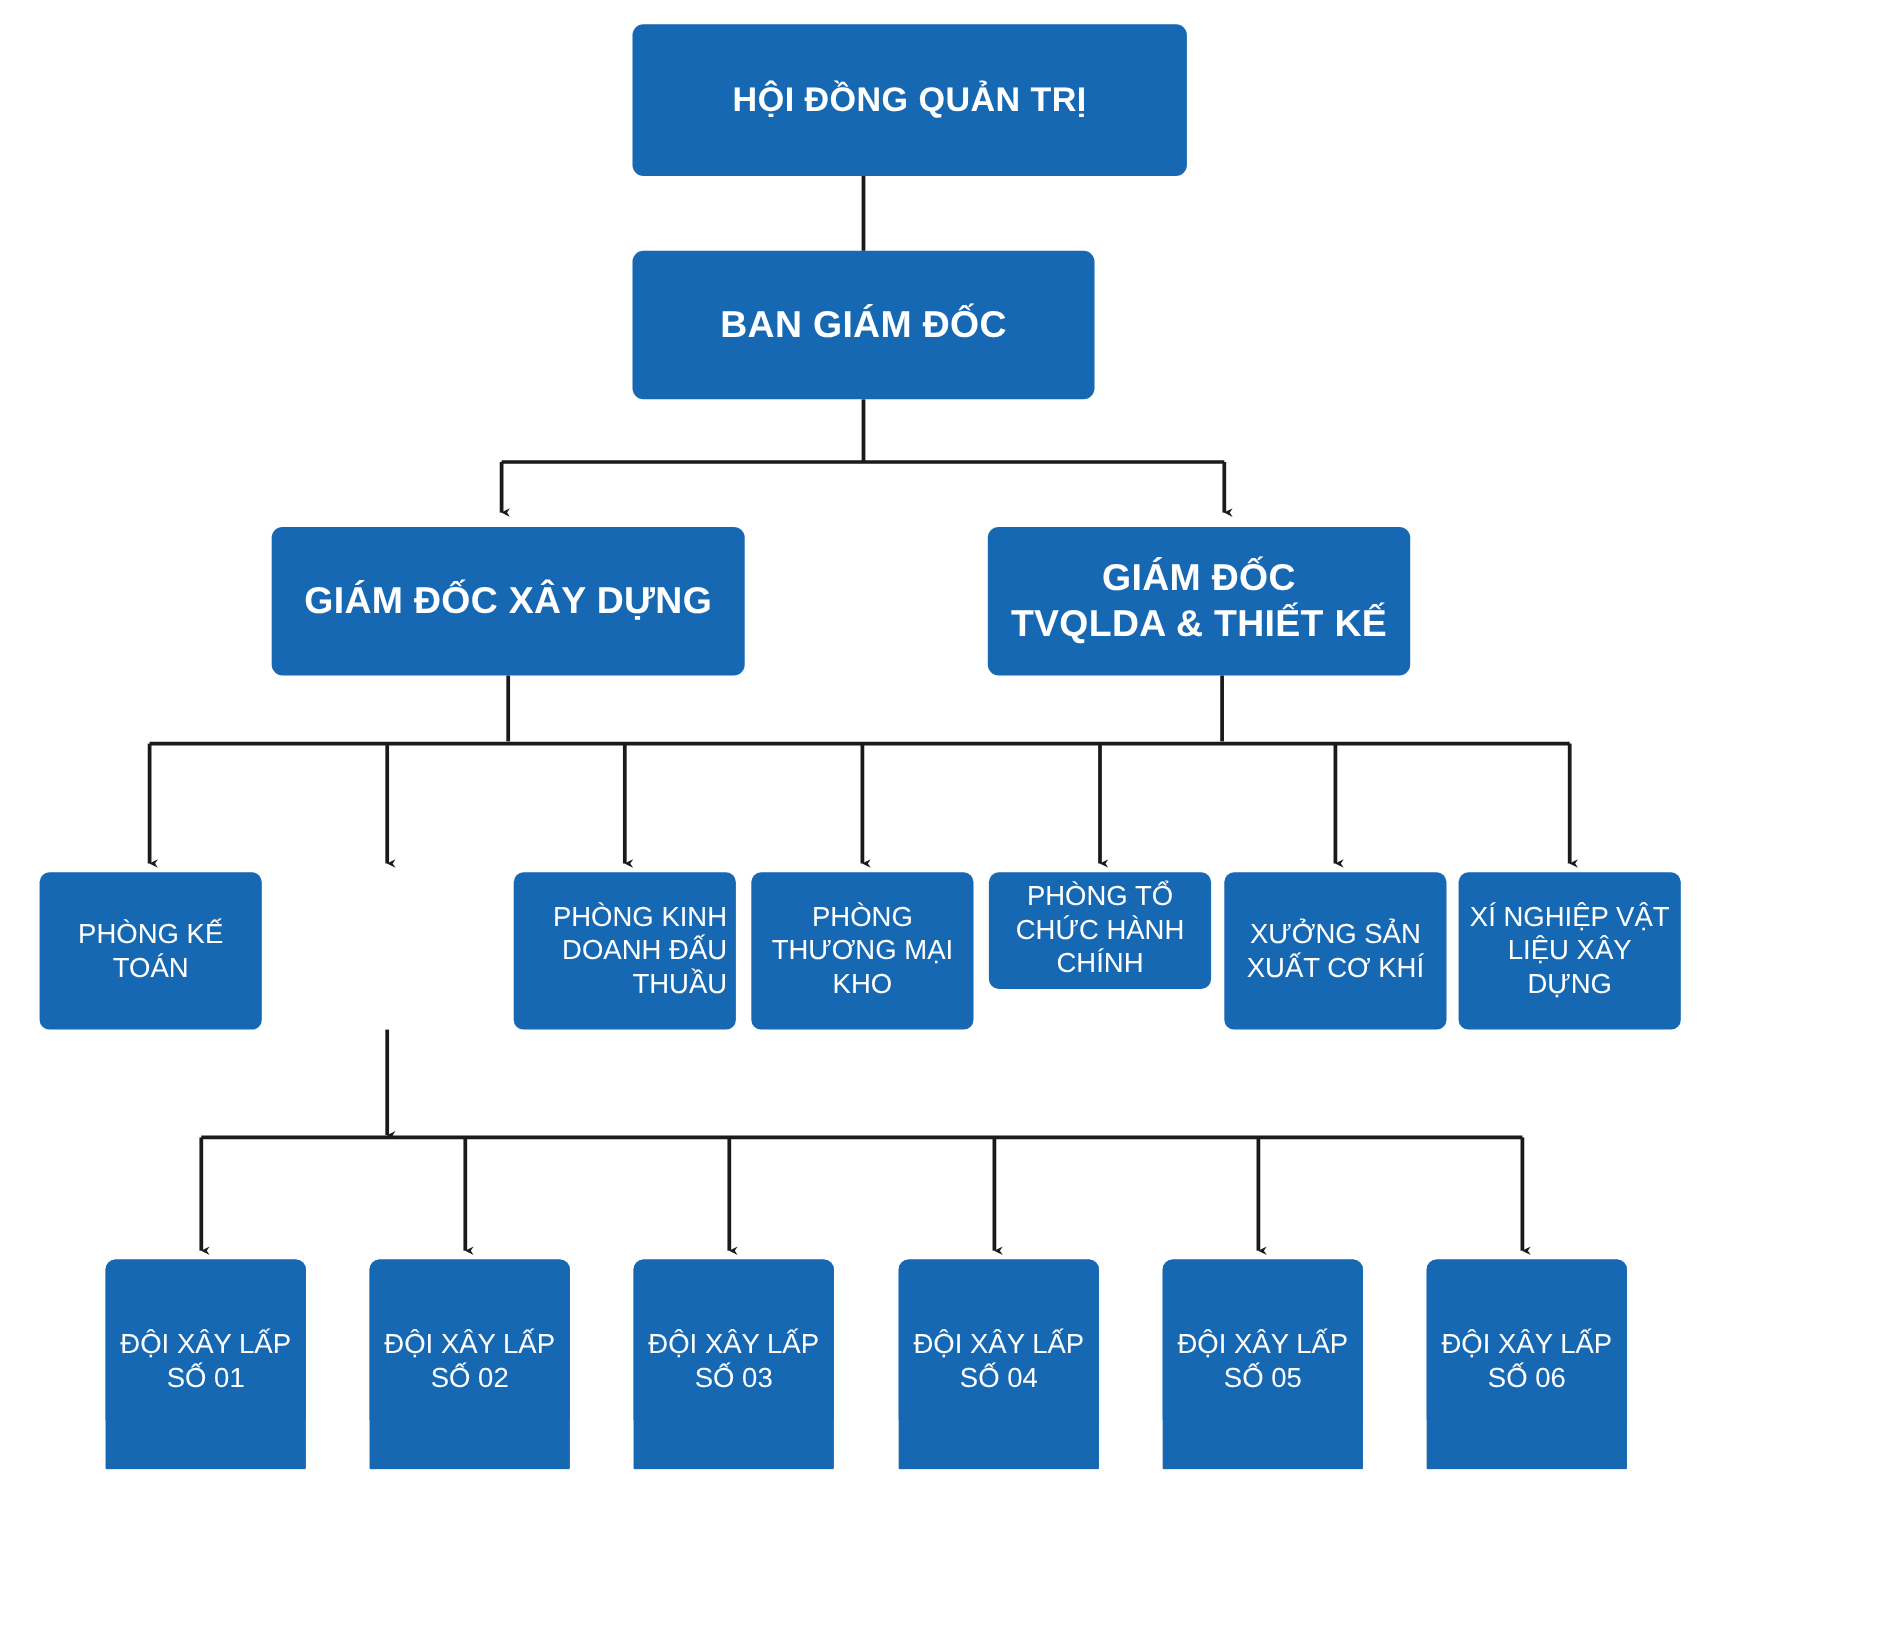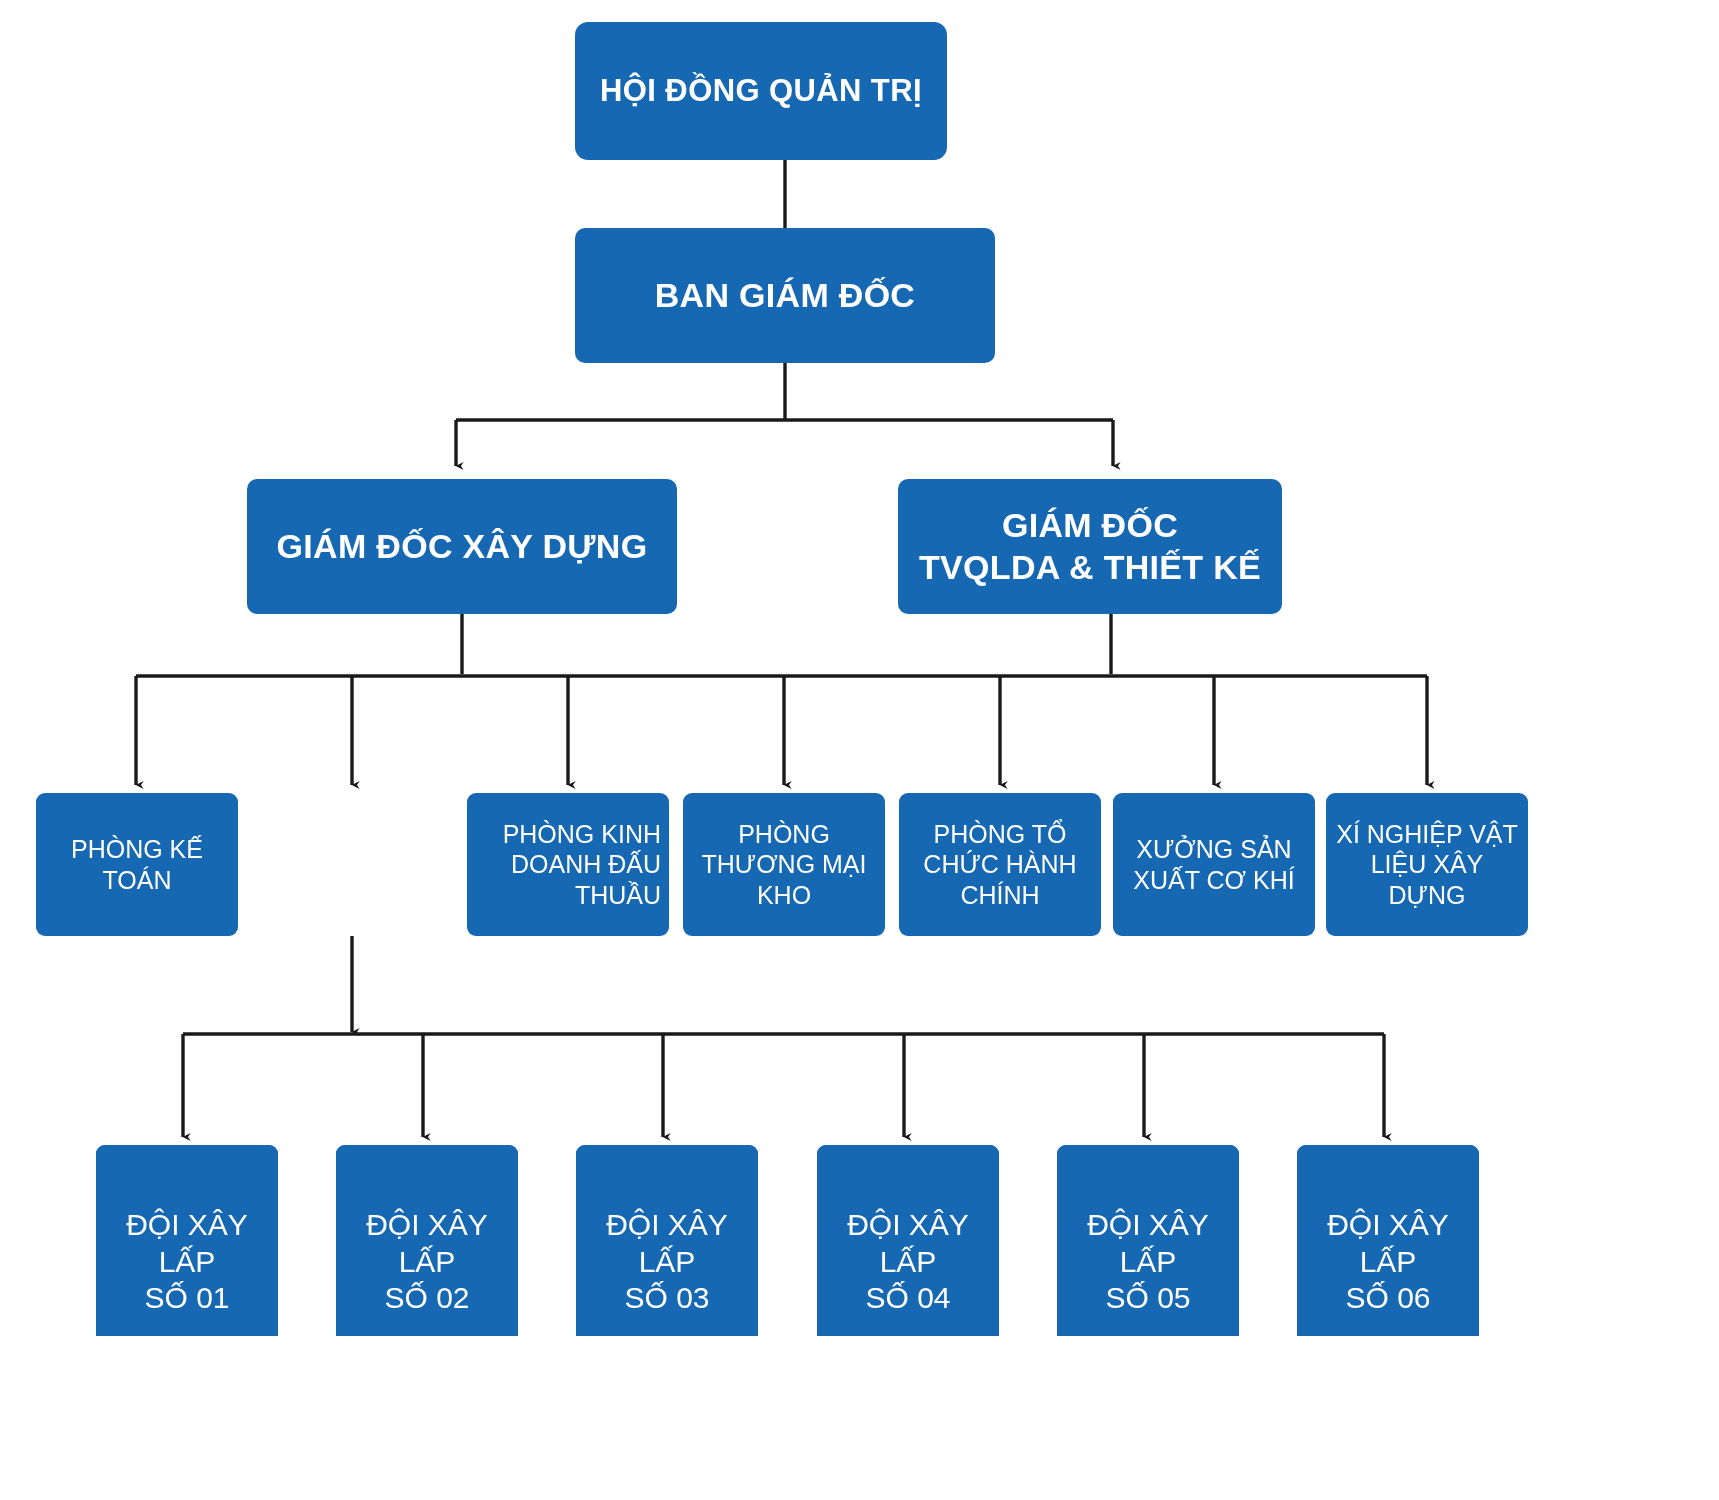--- a/index.html
+++ b/index.html
@@ -49,21 +49,21 @@
     font-size: 34px;
     letter-spacing: 0.3px;
   }
   .node.dept {
     font-weight: normal;
     font-size: 25px;
     border-radius: 9px;
   }
   .node.team {
     font-weight: normal;
-    font-size: 30px;
+    font-size: 25px;
     border-radius: 9px 9px 0 0;
     align-items: flex-start;
     padding-top: 60px;
   }
   .node.team .teamclip {
     position: absolute;
     left: 0;
     right: 0;
     bottom: -1px;
     height: 46px;
@@ -129,21 +129,21 @@
 
       <path d="M 183 1034 L 183 1137" marker-end="url(#arrowhead)"></path>
       <path d="M 423 1034 L 423 1137" marker-end="url(#arrowhead)"></path>
       <path d="M 663 1034 L 663 1137" marker-end="url(#arrowhead)"></path>
       <path d="M 904 1034 L 904 1137" marker-end="url(#arrowhead)"></path>
       <path d="M 1144 1034 L 1144 1137" marker-end="url(#arrowhead)"></path>
       <path d="M 1384 1034 L 1384 1137" marker-end="url(#arrowhead)"></path>
     </g>
   </svg>
 
-  <div class="node lvl1" style="left:575px; top:22px; width:372px; height:138px;border-radius:13px;">
+  <div class="node lvl1" style="left:575px; top:22px; width:504px; height:138px;">
     <span class="label">HỘI ĐỒNG QUẢN TRỊ</span>
   </div>
 
   <div class="node lvl2" style="left:575px; top:228px; width:420px; height:135px;">
     <span class="label">BAN GIÁM ĐỐC</span>
   </div>
 
   <div class="node lvl2" style="left:247px; top:479px; width:430px; height:135px;">
     <span class="label">GIÁM ĐỐC XÂY DỰNG</span>
   </div>
@@ -159,21 +159,21 @@
   <div class="node dept" style="left:467px; top:793px; width:202px; height:143px;text-align:right;">
     <span class="label">PHÒNG KINH
 DOANH ĐẤU
 THUẦU</span>
   </div>
   <div class="node dept" style="left:683px; top:793px; width:202px; height:143px;">
     <span class="label">PHÒNG
 THƯƠNG MẠI
 KHO</span>
   </div>
-  <div class="node dept" style="left:899px; top:793px; width:202px; height:143px;">
+  <div class="node dept" style="left:899px; top:793px; width:202px; height:106px;">
     <span class="label">PHÒNG TỔ
 CHỨC HÀNH
 CHÍNH</span>
   </div>
   <div class="node dept" style="left:1113px; top:793px; width:202px; height:143px;">
     <span class="label">XƯỞNG SẢN
 XUẤT CƠ KHÍ</span>
   </div>
   <div class="node dept" style="left:1326px; top:793px; width:202px; height:143px;justify-content:center;">
     <span class="label">XÍ NGHIỆP VẬT

